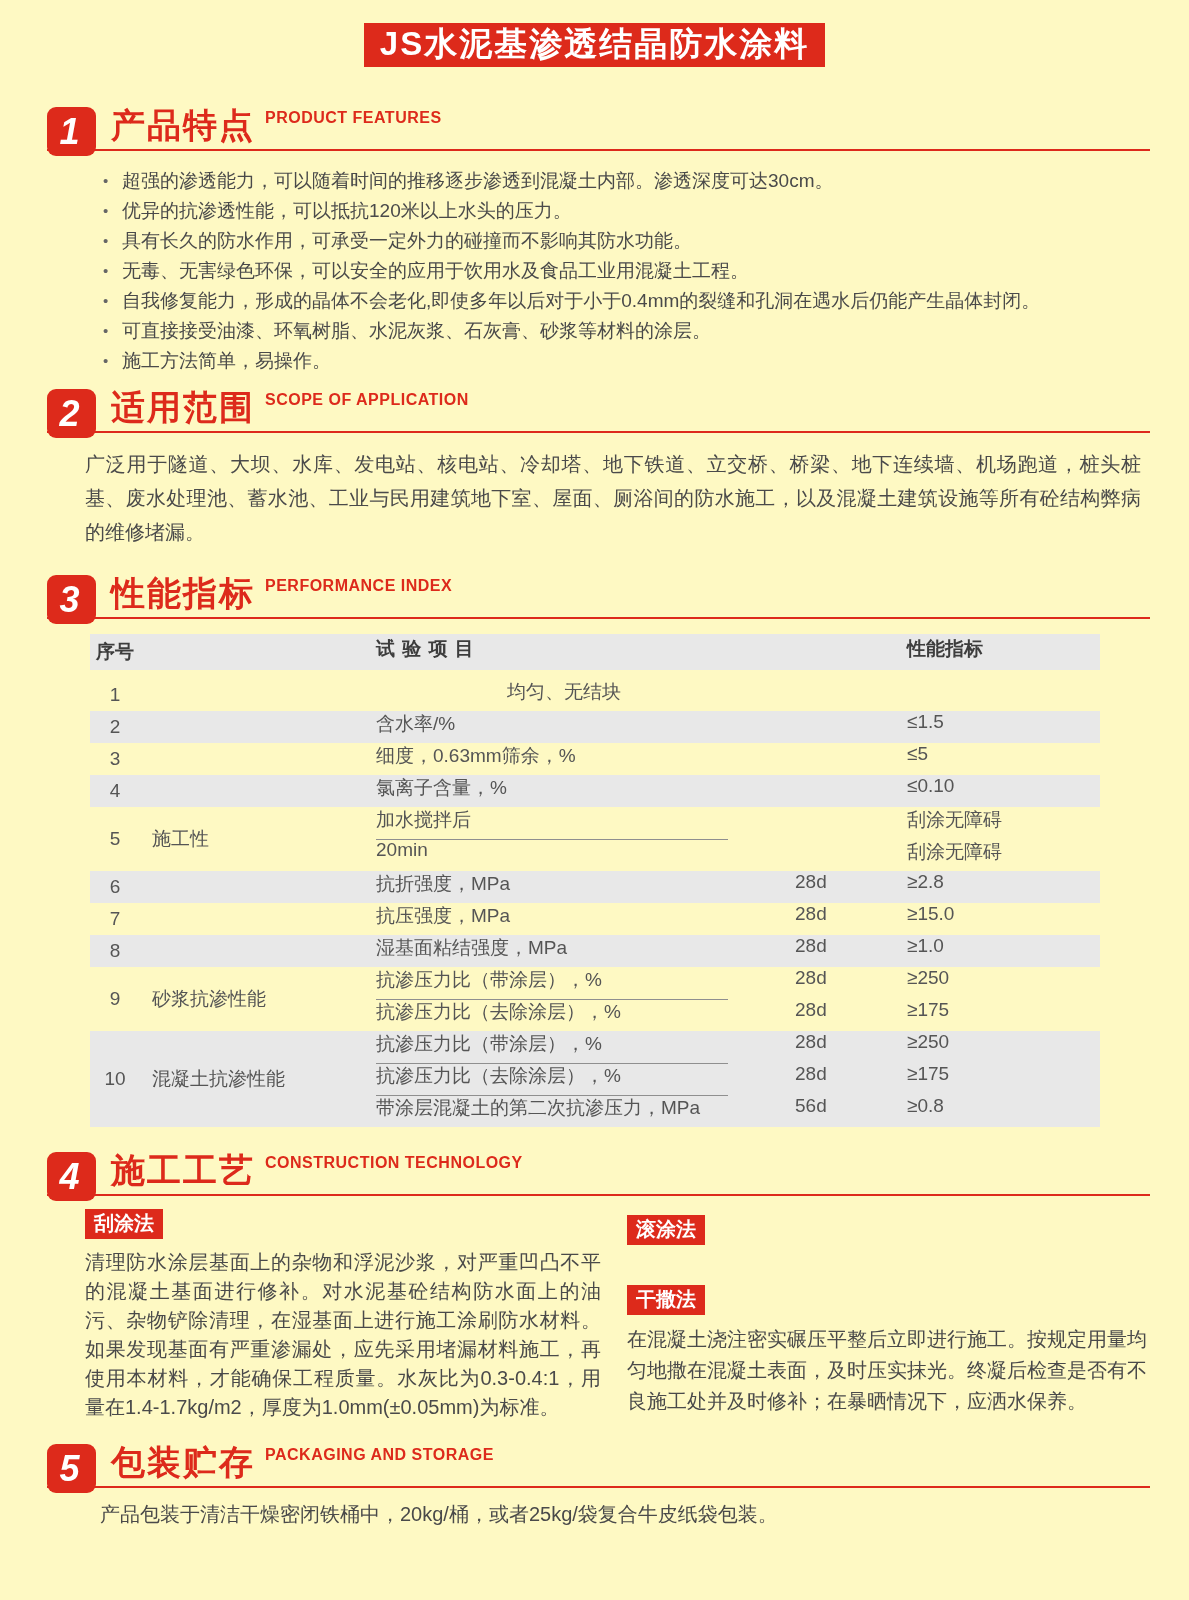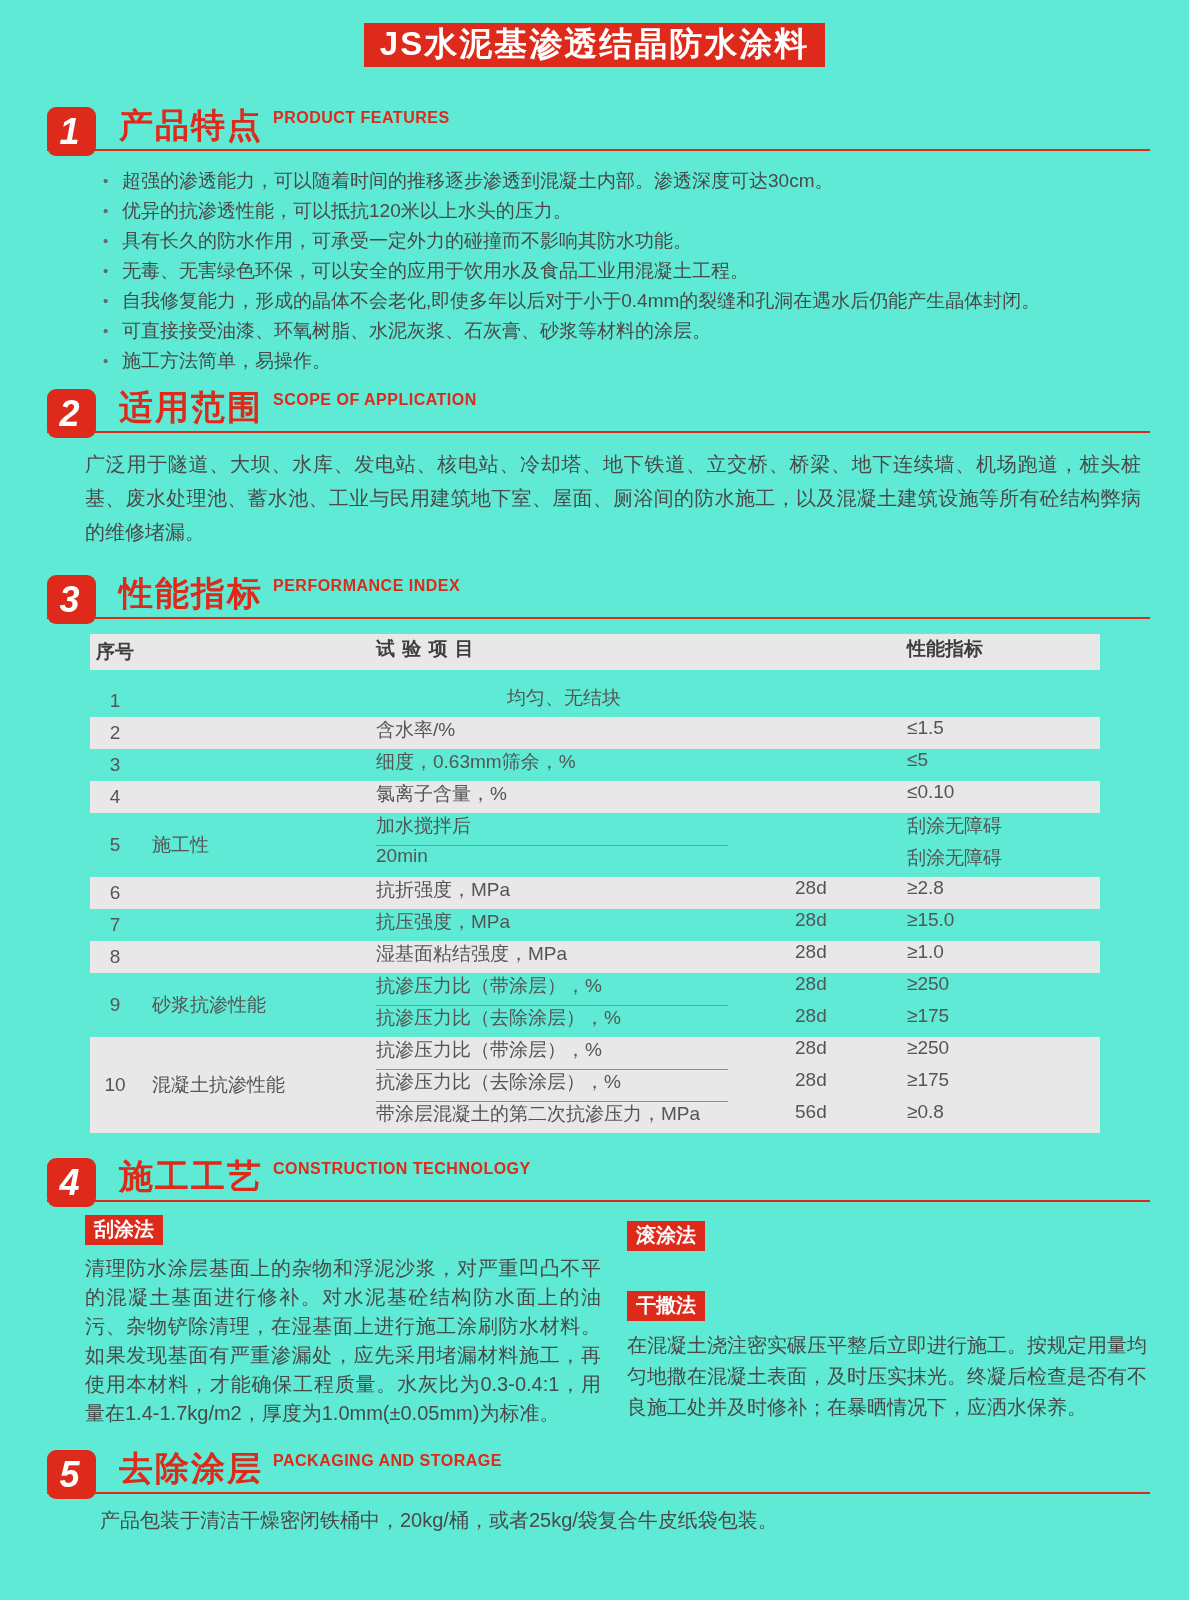--- a/index.html
+++ b/index.html
@@ -4,21 +4,21 @@
 <style>
   :root{
     --red:#dd2a1b;
     --ink:#4a4a4a;
     --tbl-ink:#555;
     --band:#e8e8e8;
   }
   *{margin:0;padding:0;box-sizing:border-box;}
   html,body{background:#fff;}
   .page{
-    width:1189px;height:1600px;background:#5eead4;overflow:hidden;
+    width:1189px;height:1600px;background:#fef9c3;overflow:hidden;
     font-family:"Liberation Sans","DejaVu Sans",sans-serif;
     position:relative;
   }
   
   .title-wrap{text-align:center;padding-top:23px;}
   .title-bar{
     display:inline-block;background:var(--red);color:#fff;
     font-size:33px;font-weight:bold;letter-spacing:2px;
     padding:4px 16px 7px;line-height:1;
   }
@@ -31,40 +31,40 @@
   }
   .sec-num{
     width:49px;height:49px;background:var(--red);color:#fff;
     font-size:36px;font-weight:bold;font-style:italic;
     display:flex;align-items:center;justify-content:center;
     border-radius:9px;margin-bottom:-7px;position:relative;z-index:1;
     padding-right:4px;
   }
   .sec-title{
     color:var(--red);font-size:34px;font-weight:bold;
-    letter-spacing:2px;margin-left:23px;line-height:1;padding-bottom:7px;
+    letter-spacing:2px;margin-left:15px;line-height:1;padding-bottom:7px;
   }
   .sec-sub{
     color:var(--red);font-size:16px;font-weight:bold;
     margin-left:10px;padding-bottom:22px;letter-spacing:.5px;
   }
   
   .features{margin:15px 0 0 56px;}
   .feature{display:flex;font-size:19px;color:var(--ink);line-height:29px;margin-bottom:1px;}
   .feature .dot{width:19px;font-size:15px;line-height:29px;color:#666;}
   
   .scope-text{
     margin:14px 0 0 38px;width:1056px;
     font-size:20px;line-height:34px;color:var(--ink);text-align:justify;
   }
   
   .perf-table{margin:15px 0 0 43px;width:1010px;font-size:19px;color:var(--tbl-ink);}
   .t-row{display:flex;align-items:stretch;}
   .t-row.shade{background:var(--band);}
-  .t-head{background:var(--band);font-weight:bold;color:#3d3d3d;height:36px;align-items:center;margin-bottom:15px;}
+  .t-head{background:var(--band);font-weight:bold;color:#3d3d3d;height:36px;align-items:center;margin-bottom:9px;}
   .c-no{width:50px;display:flex;align-items:center;justify-content:center;flex-shrink:0;}
   .c-cat{width:230px;display:flex;align-items:center;padding-left:12px;flex-shrink:0;}
   .c-rest{flex:1;display:flex;flex-direction:column;justify-content:center;}
   .sub{display:flex;min-height:32px;align-items:flex-start;position:relative;}
   .sub + .sub::before{
     content:"";position:absolute;top:0;left:6px;width:352px;height:1px;background:#8f8f8f;
   }
   .c-name{width:400px;padding-left:6px;flex-shrink:0;}
   .c-age{width:105px;padding-left:25px;flex-shrink:0;}
   .c-index{flex:1;padding-left:32px;}
@@ -308,19 +308,19 @@
       <div class="col-right">
         <span class="method-badge">滚涂法</span>
         <div class="spacer"></div>
         <span class="method-badge">干撒法</span>
         <p class="method-text">在混凝土浇注密实碾压平整后立即进行施工。按规定用量均匀地撒在混凝土表面，及时压实抹光。终凝后检查是否有不良施工处并及时修补；在暴晒情况下，应洒水保养。</p>
       </div>
     </div>
 
     <div class="sec-head mt-s5">
       <span class="sec-num">5</span>
-      <span class="sec-title">去除涂层</span>
+      <span class="sec-title">包装贮存</span>
       <span class="sec-sub">PACKAGING AND STORAGE</span>
     </div>
     <p class="pack-text">产品包装于清洁干燥密闭铁桶中，20kg/桶，或者25kg/袋复合牛皮纸袋包装。</p>
 
   </div>
 </div>
 
 </body></html>

